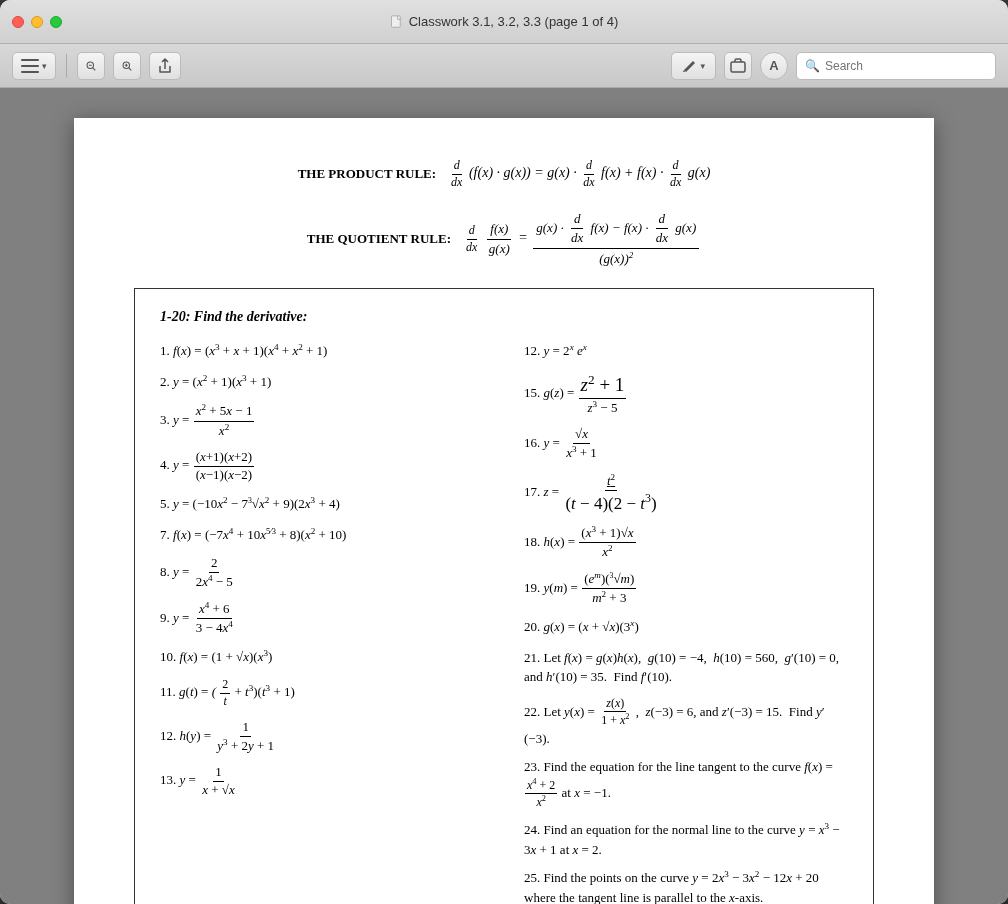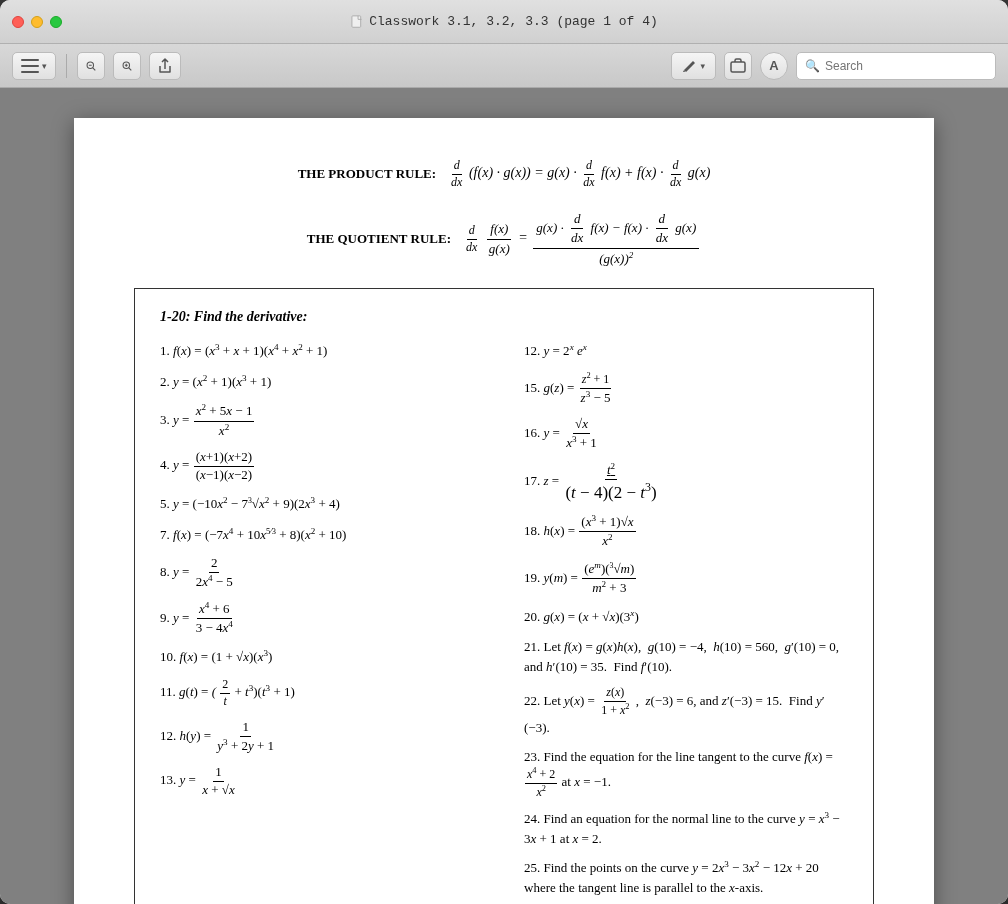--- a/index.html
+++ b/index.html
@@ -26,21 +26,20 @@
     
     .titlebar {
       background: linear-gradient(to bottom, #e0e0e0, #d0d0d0);
       height: 44px;
       display: flex;
       align-items: center;
       padding: 0 12px;
       border-bottom: 1px solid #b0b0b0;
       position: relative;
       flex-shrink: 0;
-      font-family: Liberation Mono, monospace;
     }
     .traffic-lights {
       display: flex;
       gap: 7px;
       align-items: center;
     }
     .traffic-light {
       width: 12px;
       height: 12px;
       border-radius: 50%;
@@ -517,21 +516,21 @@
 
             <div class="prob-item">
               <span class="prob-num">12. </span>
               <i>y</i> = 2<sup><i>x</i></sup> <i>e</i><sup><i>x</i></sup>
             </div>
 
             <div class="prob-item">
               <span class="prob-num">15. </span>
               <i>g</i>(<i>z</i>) =
               <span class="inline-frac">
-                <span class="top" style="font-size:12px;"><i>z</i><sup>2</sup> + 1</span>
+                <span class="top" style="font-size:19px;"><i>z</i><sup>2</sup> + 1</span>
                 <span class="bot" style="font-size:13px;"><i>z</i><sup>3</sup> − 5</span>
               </span>
             </div>
 
             <div class="prob-item">
               <span class="prob-num">16. </span>
               <i>y</i> =
               <span class="inline-frac">
                 <span class="top" style="font-size:13px;">√<i>x</i></span>
                 <span class="bot" style="font-size:13px;"><i>x</i><sup>3</sup> + 1</span>

